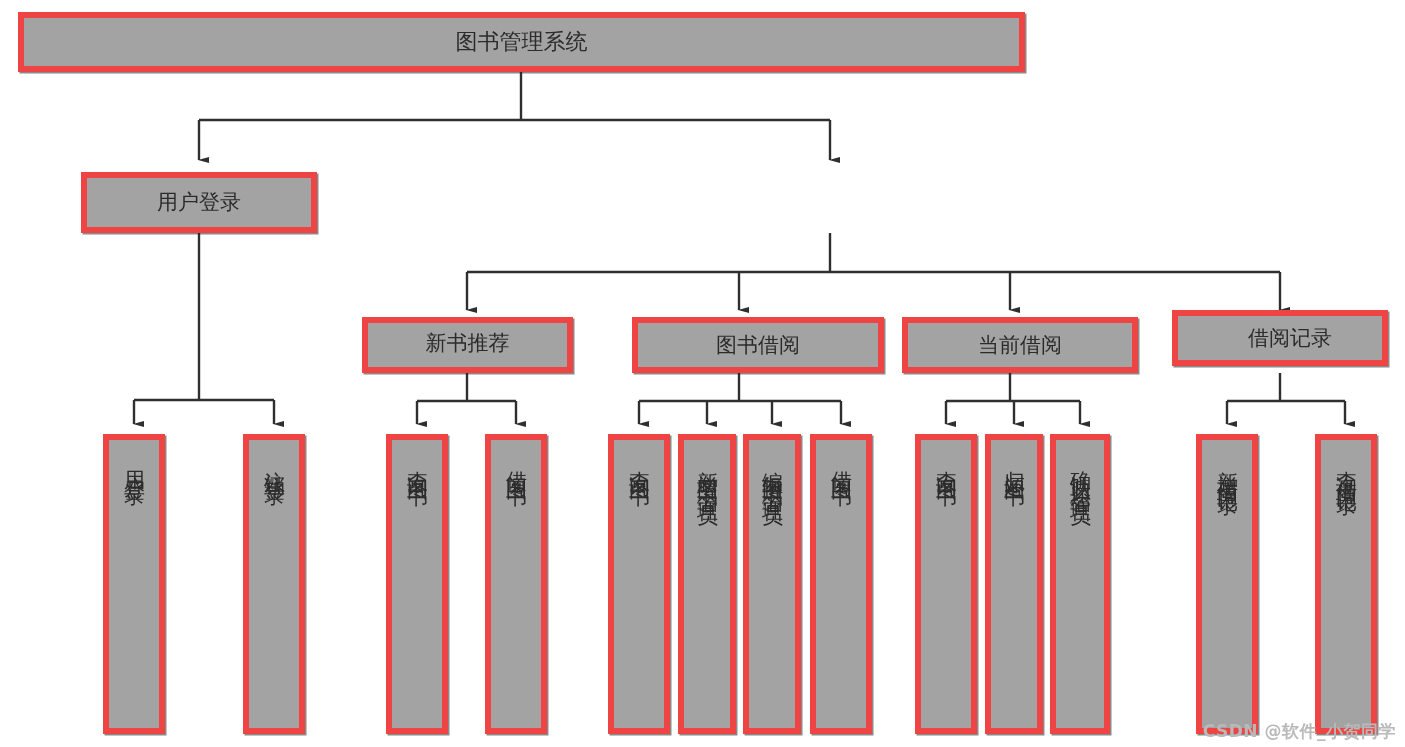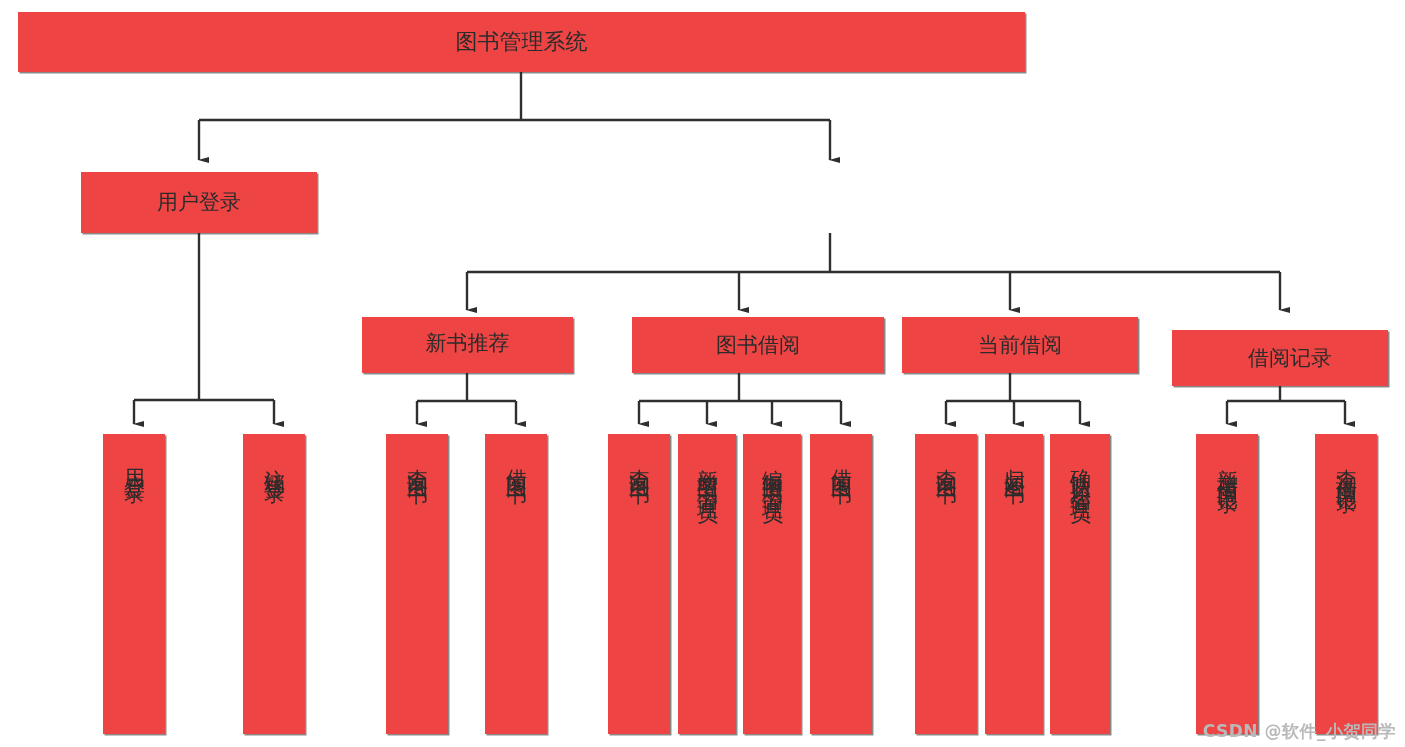--- a/index.html
+++ b/index.html
@@ -22,22 +22,22 @@
     position: absolute;
     left: 0;
     top: 0;
     width: 1405px;
     height: 747px;
     pointer-events: none;
   }
   .node {
     position: absolute;
     box-sizing: border-box;
-    background: #ef4444;
-    border: 4px solid #ef4444;
+    background: #a3a3a3;
+    border: 6px solid #ef4444;
     box-shadow: 1.5px 1.5px 0 0 rgba(40,40,40,0.55);
     display: flex;
     align-items: center;
     justify-content: center;
     color: #2b2b2b;
   }
   .node .node-label {
     display: block;
     text-align: center;
     line-height: 1.18;
@@ -146,21 +146,21 @@
   </div>
 
   <div class="node level-branch" style="left:632px; top:317px; width:252px; height:56px;">
     <span class="node-label">图书借阅</span>
   </div>
 
   <div class="node level-branch" style="left:902px; top:317px; width:236px; height:56px;">
     <span class="node-label">当前借阅</span>
   </div>
 
-  <div class="node level-branch" style="left:1172px; top:330px; width:216px; height:56px;padding-left:20px;">
+  <div class="node level-branch" style="left:1172px; top:310px; width:216px; height:56px;padding-left:20px;">
     <span class="node-label">借阅记录</span>
   </div>
 
   <div class="node level-leaf" style="left:103px; top:434px; width:62px; height:300px;">
     <span class="node-label">用户登录</span>
   </div>
 
   <div class="node level-leaf" style="left:243px; top:434px; width:62px; height:300px;">
     <span class="node-label">注销登录</span>
   </div>

